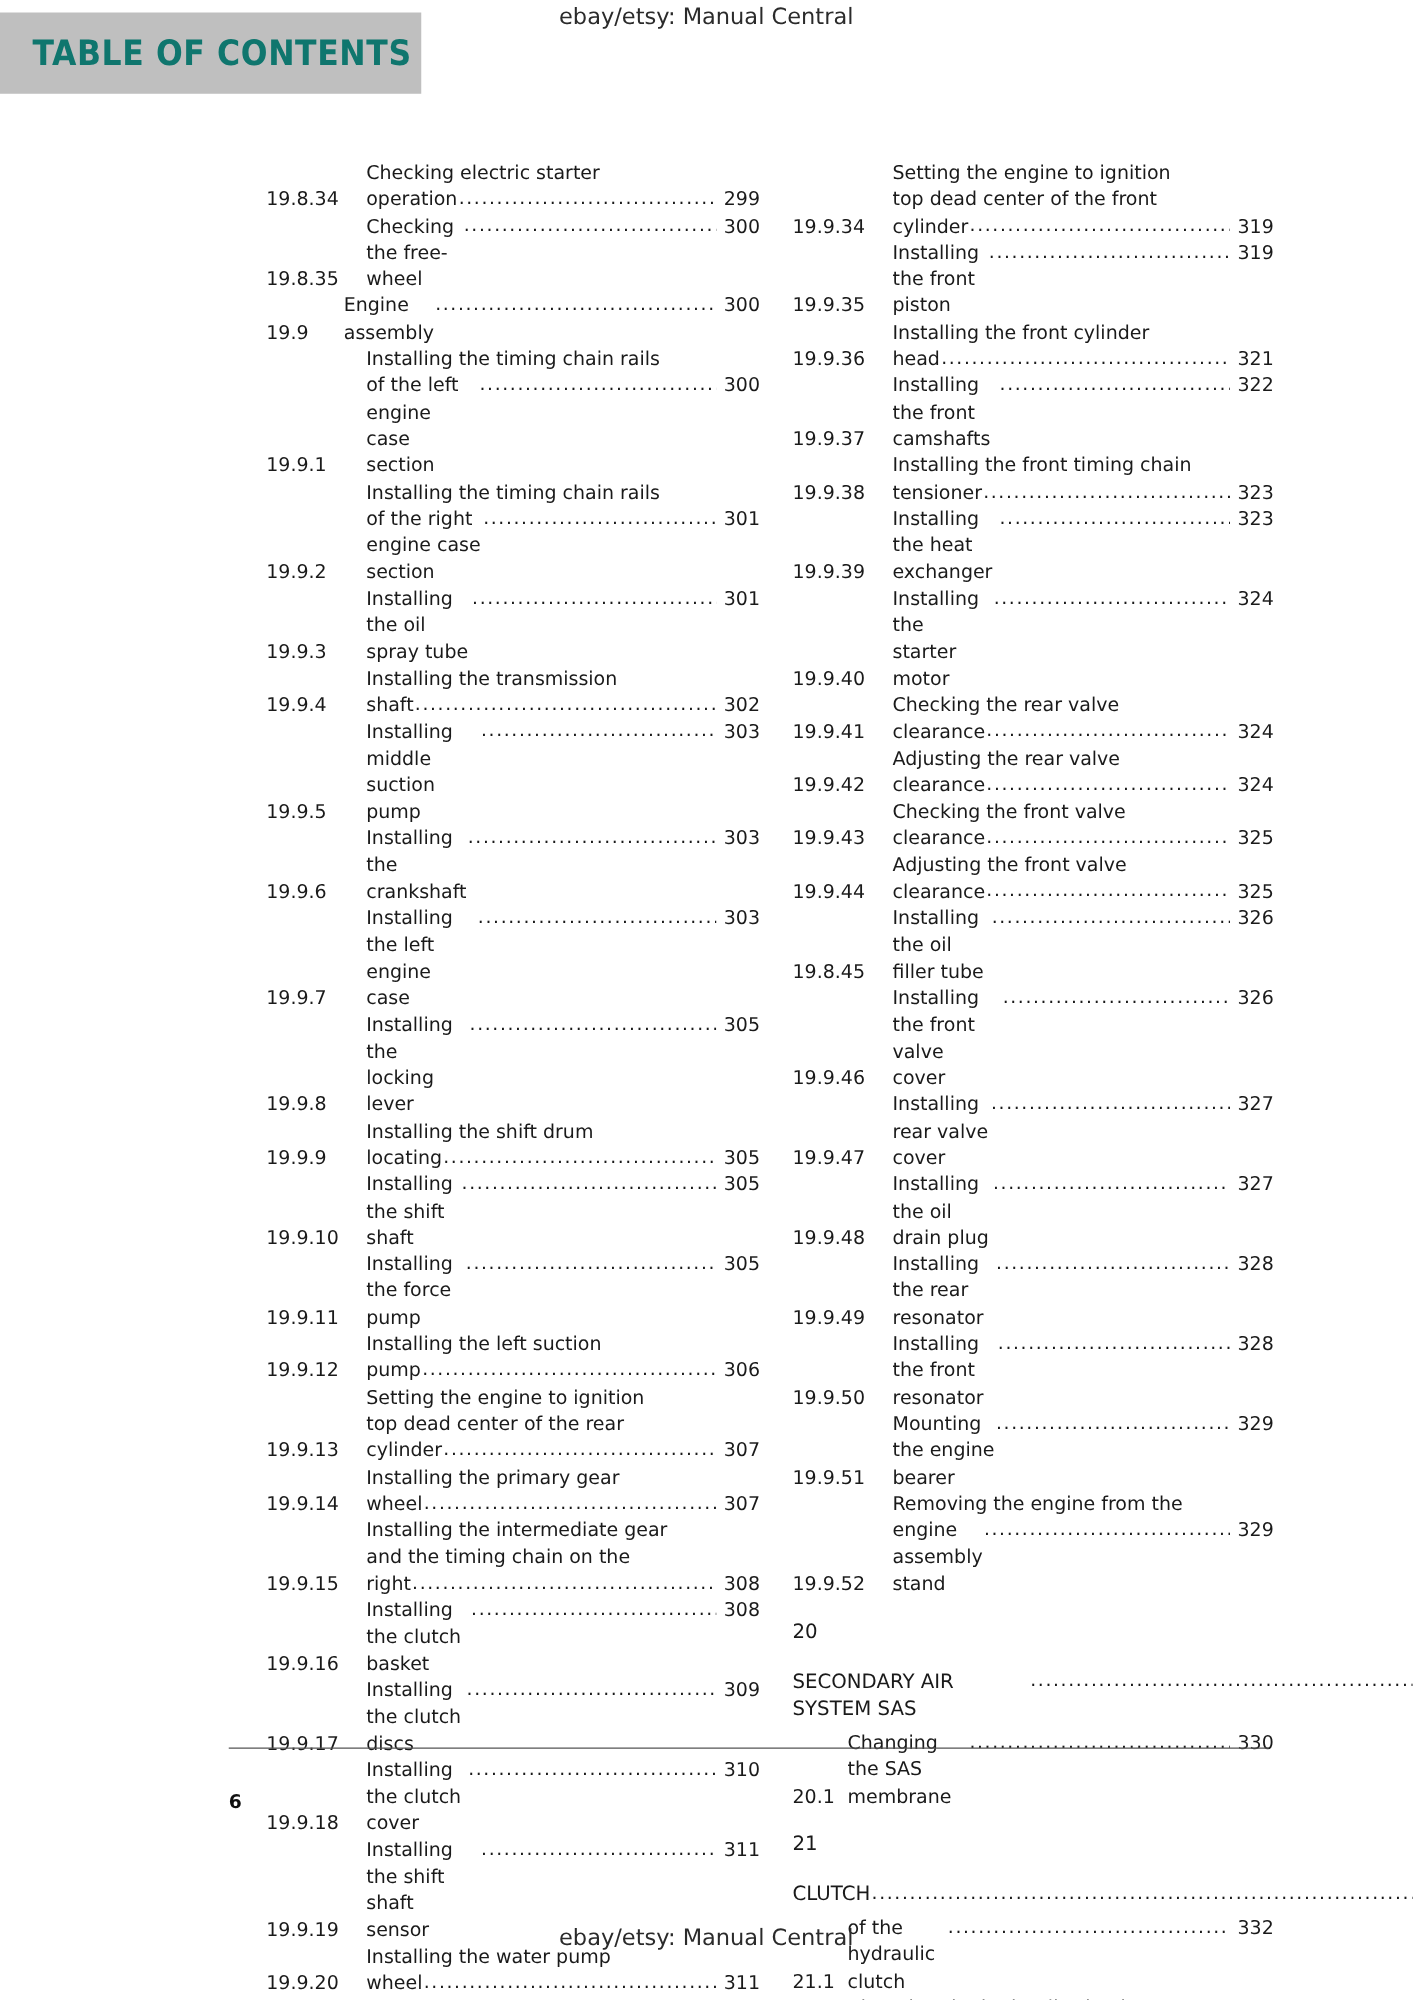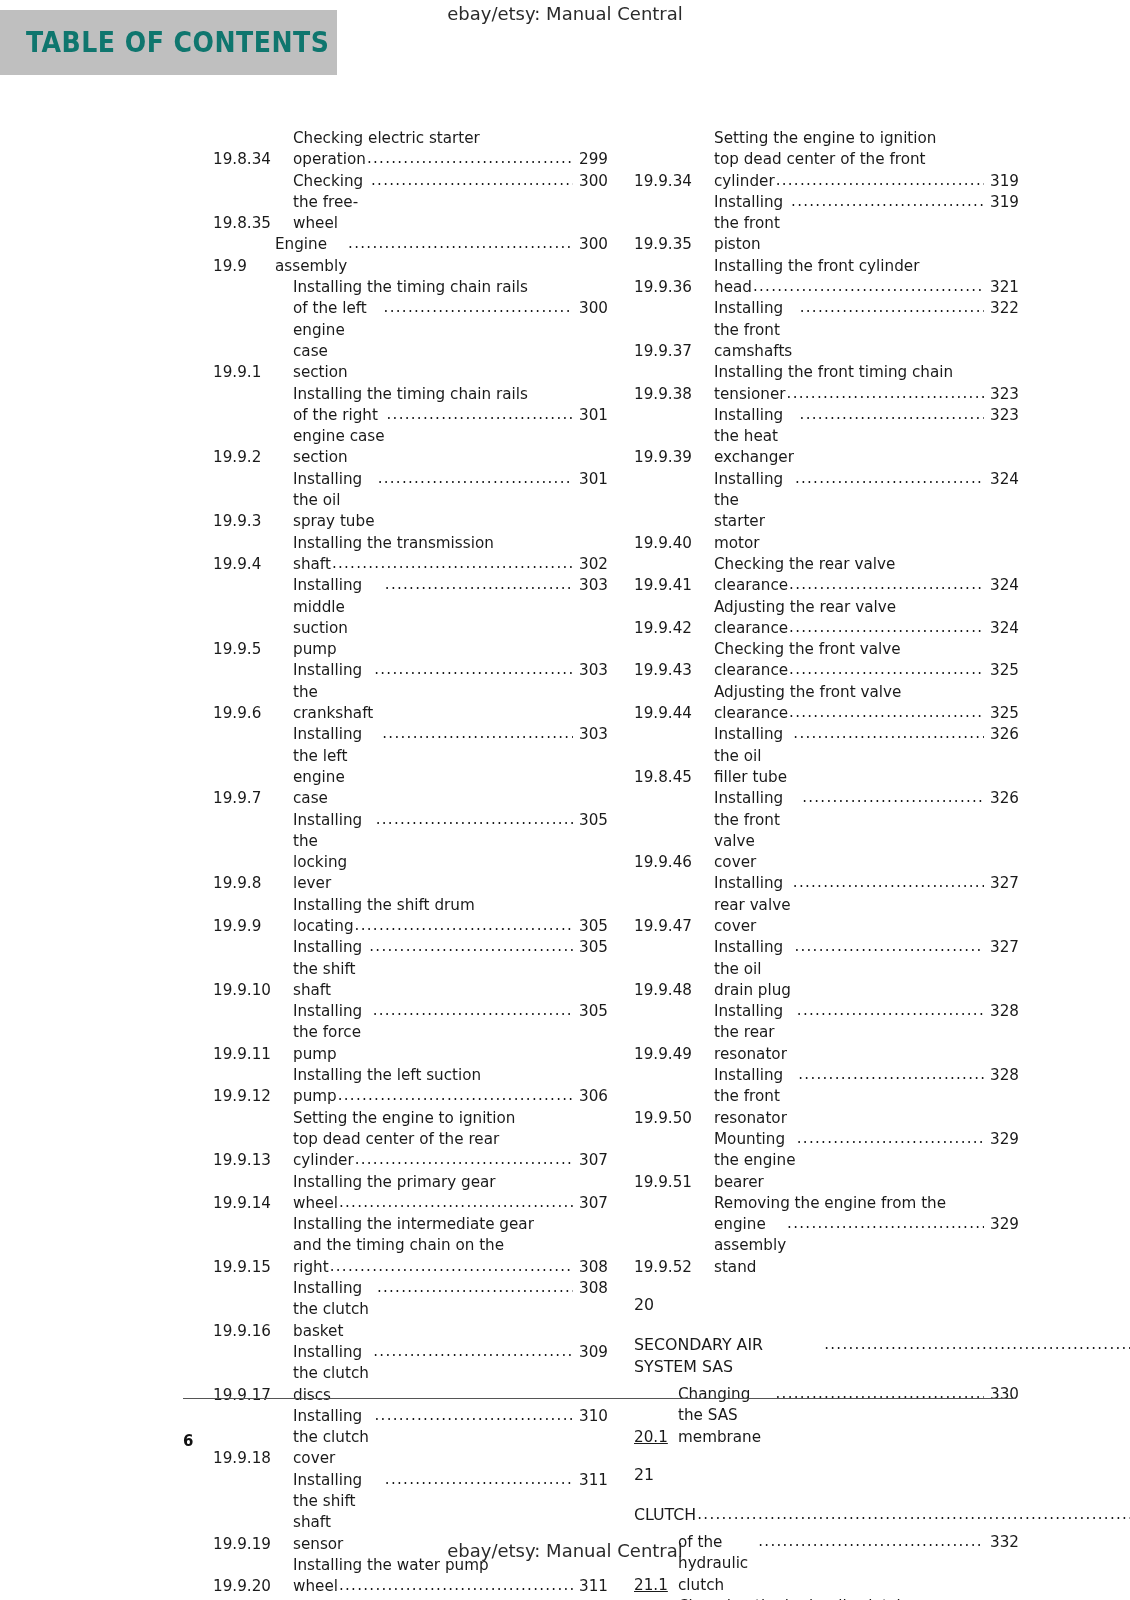--- a/index.html
+++ b/index.html
@@ -85,21 +85,21 @@
     line-height: 21.3px;
     color: #1a1a1a;
     margin-bottom: 0;
   }
   .entry .num {
     flex: 0 0 auto;
     white-space: nowrap;
   }
   .entry.lvl3 .num { width: 80px; }
   .entry.lvl2 .num { width: 62px; }
-  .entry.lvl1 .num { width: 44px; text-decoration: underline; }
+  .entry.lvl1 .num { width: 44px; }
   .entry .body {
     flex: 1 1 auto;
     min-width: 0;
   }
   .leaderline {
     display: flex;
     align-items: baseline;
     width: 100%;
   }
   .leaderline .lt {

